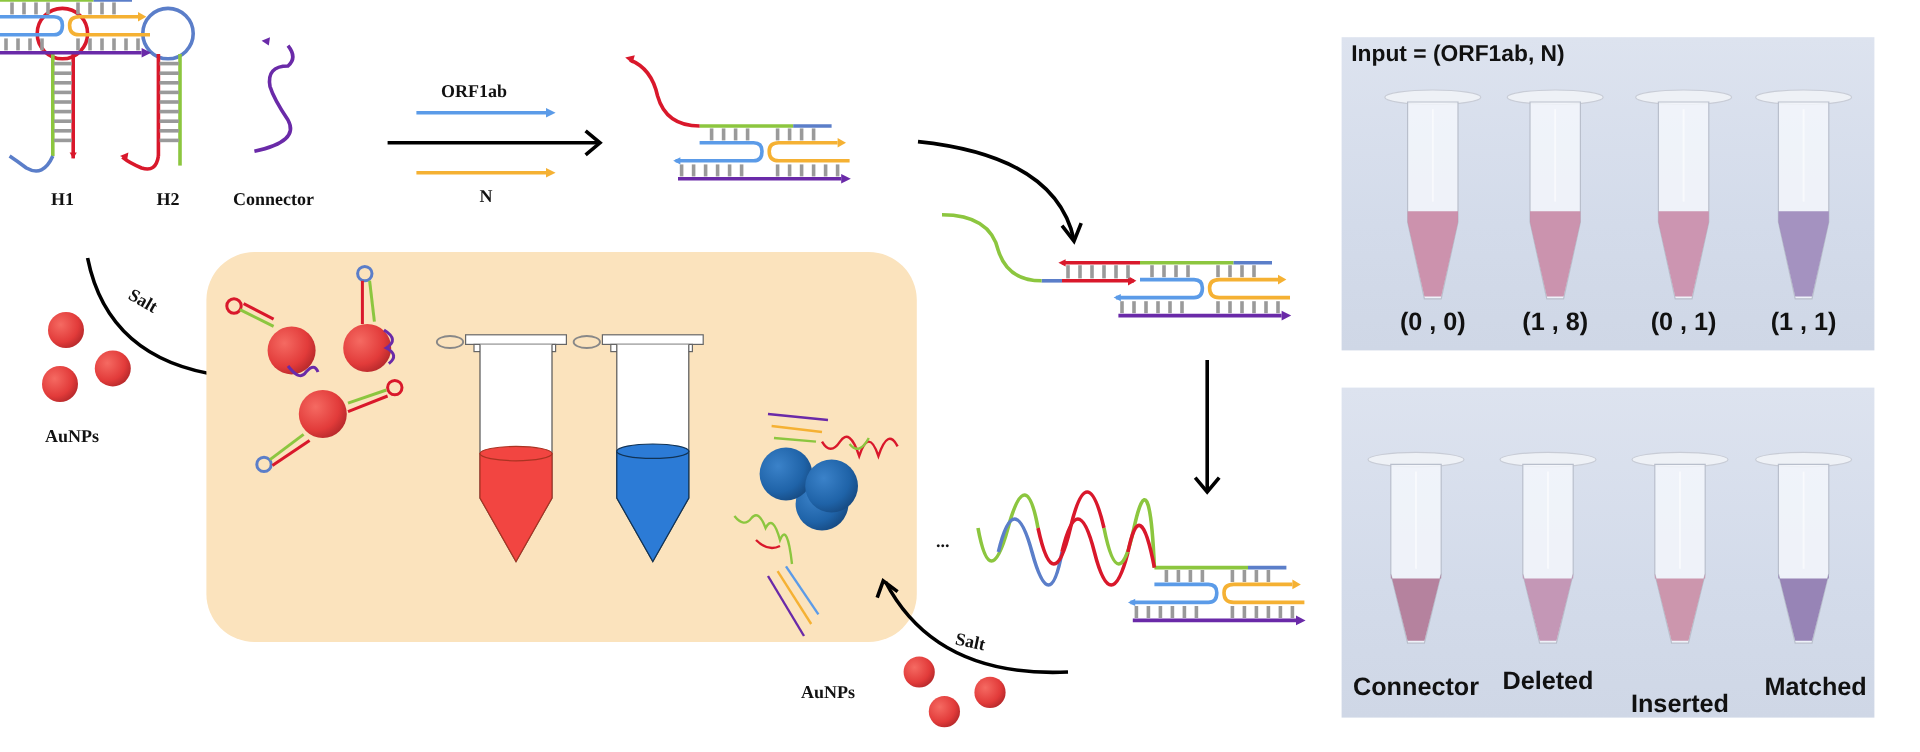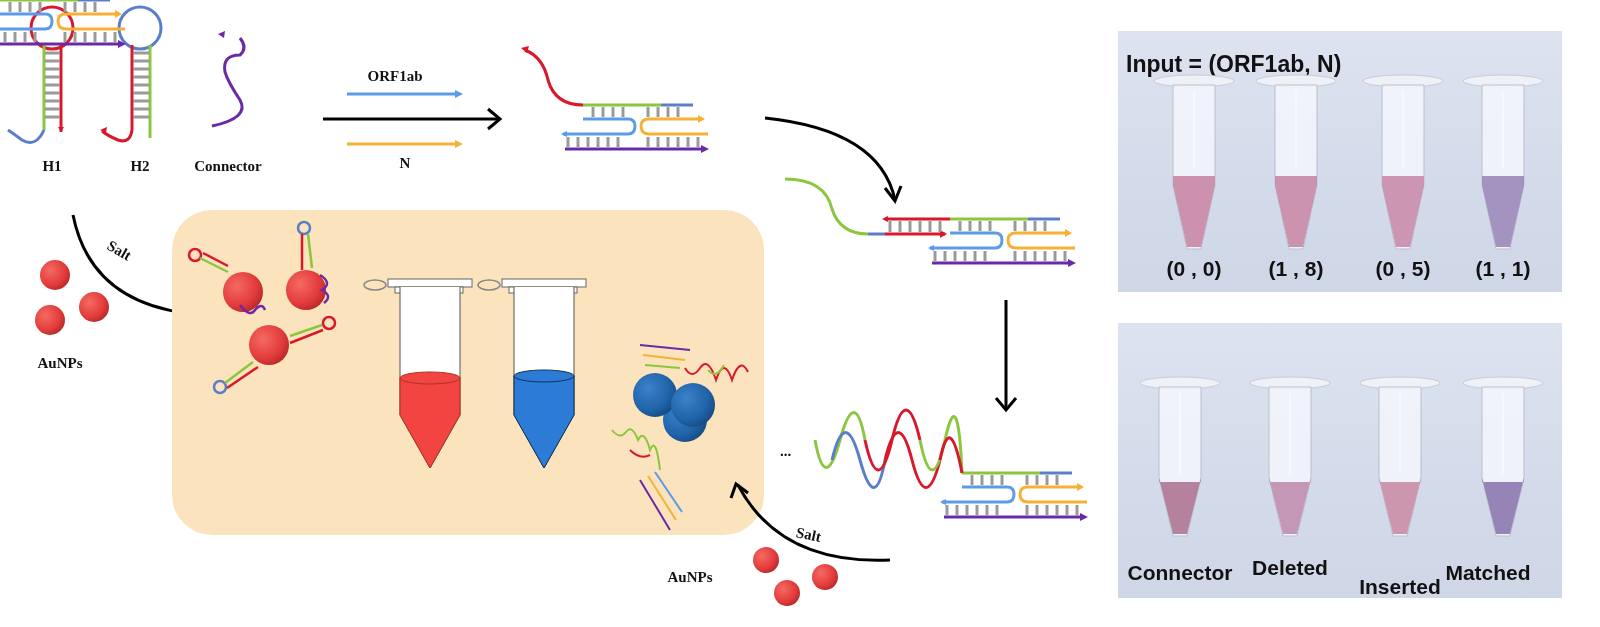--- a/index.html
+++ b/index.html
@@ -1,20 +1,20 @@
 <!DOCTYPE html>
 <html><head>
 <meta charset="utf-8">
 <style>
   html,body{margin:0;padding:0;background:#fff;}
   body{width:1600px;height:627px;position:relative;overflow:hidden;font-family:"Liberation Serif",serif;}
   svg{position:absolute;left:0;top:0;}
   .lbl{font-family:"Liberation Serif",serif;font-weight:bold;fill:#111;}
   .photo{position:absolute;background:linear-gradient(180deg,#dde3ef 0%,#d3dbea 60%,#cfd7e6 100%);overflow:hidden;}
-  .photo-title{position:absolute;left:8px;top:4px;font-family:"Liberation Sans",sans-serif;font-weight:bold;font-size:23px;color:#111;margin-top:16px;}
+  .photo-title{position:absolute;left:8px;top:4px;font-family:"Liberation Sans",sans-serif;font-weight:bold;font-size:19px;color:#111;}
   .tube-label{position:absolute;font-family:Liberation Sans, sans-serif;font-weight:bold;font-size:21px;color:#111;text-align:center;white-space:nowrap;}
 </style>
 </head>
 <body>
 
 <svg width="1600" height="627" viewBox="0 0 1600 627">
   <defs>
     <radialGradient id="gRed" cx="35%" cy="35%" r="70%">
       <stop offset="0%" stop-color="#f56a62"></stop>
       <stop offset="70%" stop-color="#e23b3a"></stop>
@@ -257,21 +257,21 @@
       <path d="M24,105 L24,114 L38,176 L52,176 L66,114 L66,105 Z" fill="#c88ba7" opacity="0.92"></path>
       <line x1="45" y1="20" x2="45" y2="97" stroke="#fff" stroke-width="1.5" opacity="0.6"></line>
     </svg>
     <div class="tube-label" style="left: 118px; width: 120px; top: 226px;">(1 , 8)</div>
     <svg width="90" height="190" style="position: absolute; left: 240px; top: 40px;">
       <ellipse cx="45" cy="10" rx="40" ry="6" fill="#eef1f6" stroke="#c8ccd6"></ellipse>
       <path d="M24,14 L24,114 L38,178 L52,178 L66,114 L66,14 Z" fill="rgba(245,247,252,0.8)" stroke="#b9bfcc"></path>
       <path d="M24,105 L24,114 L38,176 L52,176 L66,114 L66,105 Z" fill="#c98daa" opacity="0.92"></path>
       <line x1="45" y1="20" x2="45" y2="97" stroke="#fff" stroke-width="1.5" opacity="0.6"></line>
     </svg>
-    <div class="tube-label" style="left: 225px; width: 120px; top: 226px;">(0 , 5)</div>
+    <div class="tube-label" style="left: 225px; width: 120px; top: 226px;">(0 , 1)</div>
     <svg width="90" height="190" style="position: absolute; left: 340px; top: 40px;">
       <ellipse cx="45" cy="10" rx="40" ry="6" fill="#eef1f6" stroke="#c8ccd6"></ellipse>
       <path d="M24,14 L24,114 L38,178 L52,178 L66,114 L66,14 Z" fill="rgba(245,247,252,0.8)" stroke="#b9bfcc"></path>
       <path d="M24,105 L24,114 L38,176 L52,176 L66,114 L66,105 Z" fill="#9d8abb" opacity="0.92"></path>
       <line x1="45" y1="20" x2="45" y2="97" stroke="#fff" stroke-width="1.5" opacity="0.6"></line>
     </svg>
     <div class="tube-label" style="left: 325px; width: 120px; top: 226px;">(1 , 1)</div>
   </div>
 
 <div class="photo" style="left:1118px;top:323px;width:444px;height:275px;">
@@ -296,14 +296,14 @@
       <path d="M24,109 L24,105 L38,161 L52,161 L66,105 L66,109 Z" fill="#c98ea6" opacity="0.92"></path>
       <line x1="45" y1="20" x2="45" y2="101" stroke="#fff" stroke-width="1.5" opacity="0.6"></line>
     </svg>
     <div class="tube-label" style="left: 222px; width: 120px; top: 252px;">Inserted</div>
     <svg width="90" height="175" style="position: absolute; left: 340px; top: 50px;">
       <ellipse cx="45" cy="10" rx="40" ry="6" fill="#eef1f6" stroke="#c8ccd6"></ellipse>
       <path d="M24,14 L24,105 L38,163 L52,163 L66,105 L66,14 Z" fill="rgba(245,247,252,0.8)" stroke="#b9bfcc"></path>
       <path d="M24,109 L24,105 L38,161 L52,161 L66,105 L66,109 Z" fill="#8f7bb0" opacity="0.92"></path>
       <line x1="45" y1="20" x2="45" y2="101" stroke="#fff" stroke-width="1.5" opacity="0.6"></line>
     </svg>
-    <div class="tube-label" style="left: 310px; width: 120px; top: 238px;">Matched</div>
+    <div class="tube-label" style="left: 335px; width: 120px; top: 238px;">Matched</div>
   </div>
 
 </body></html>

